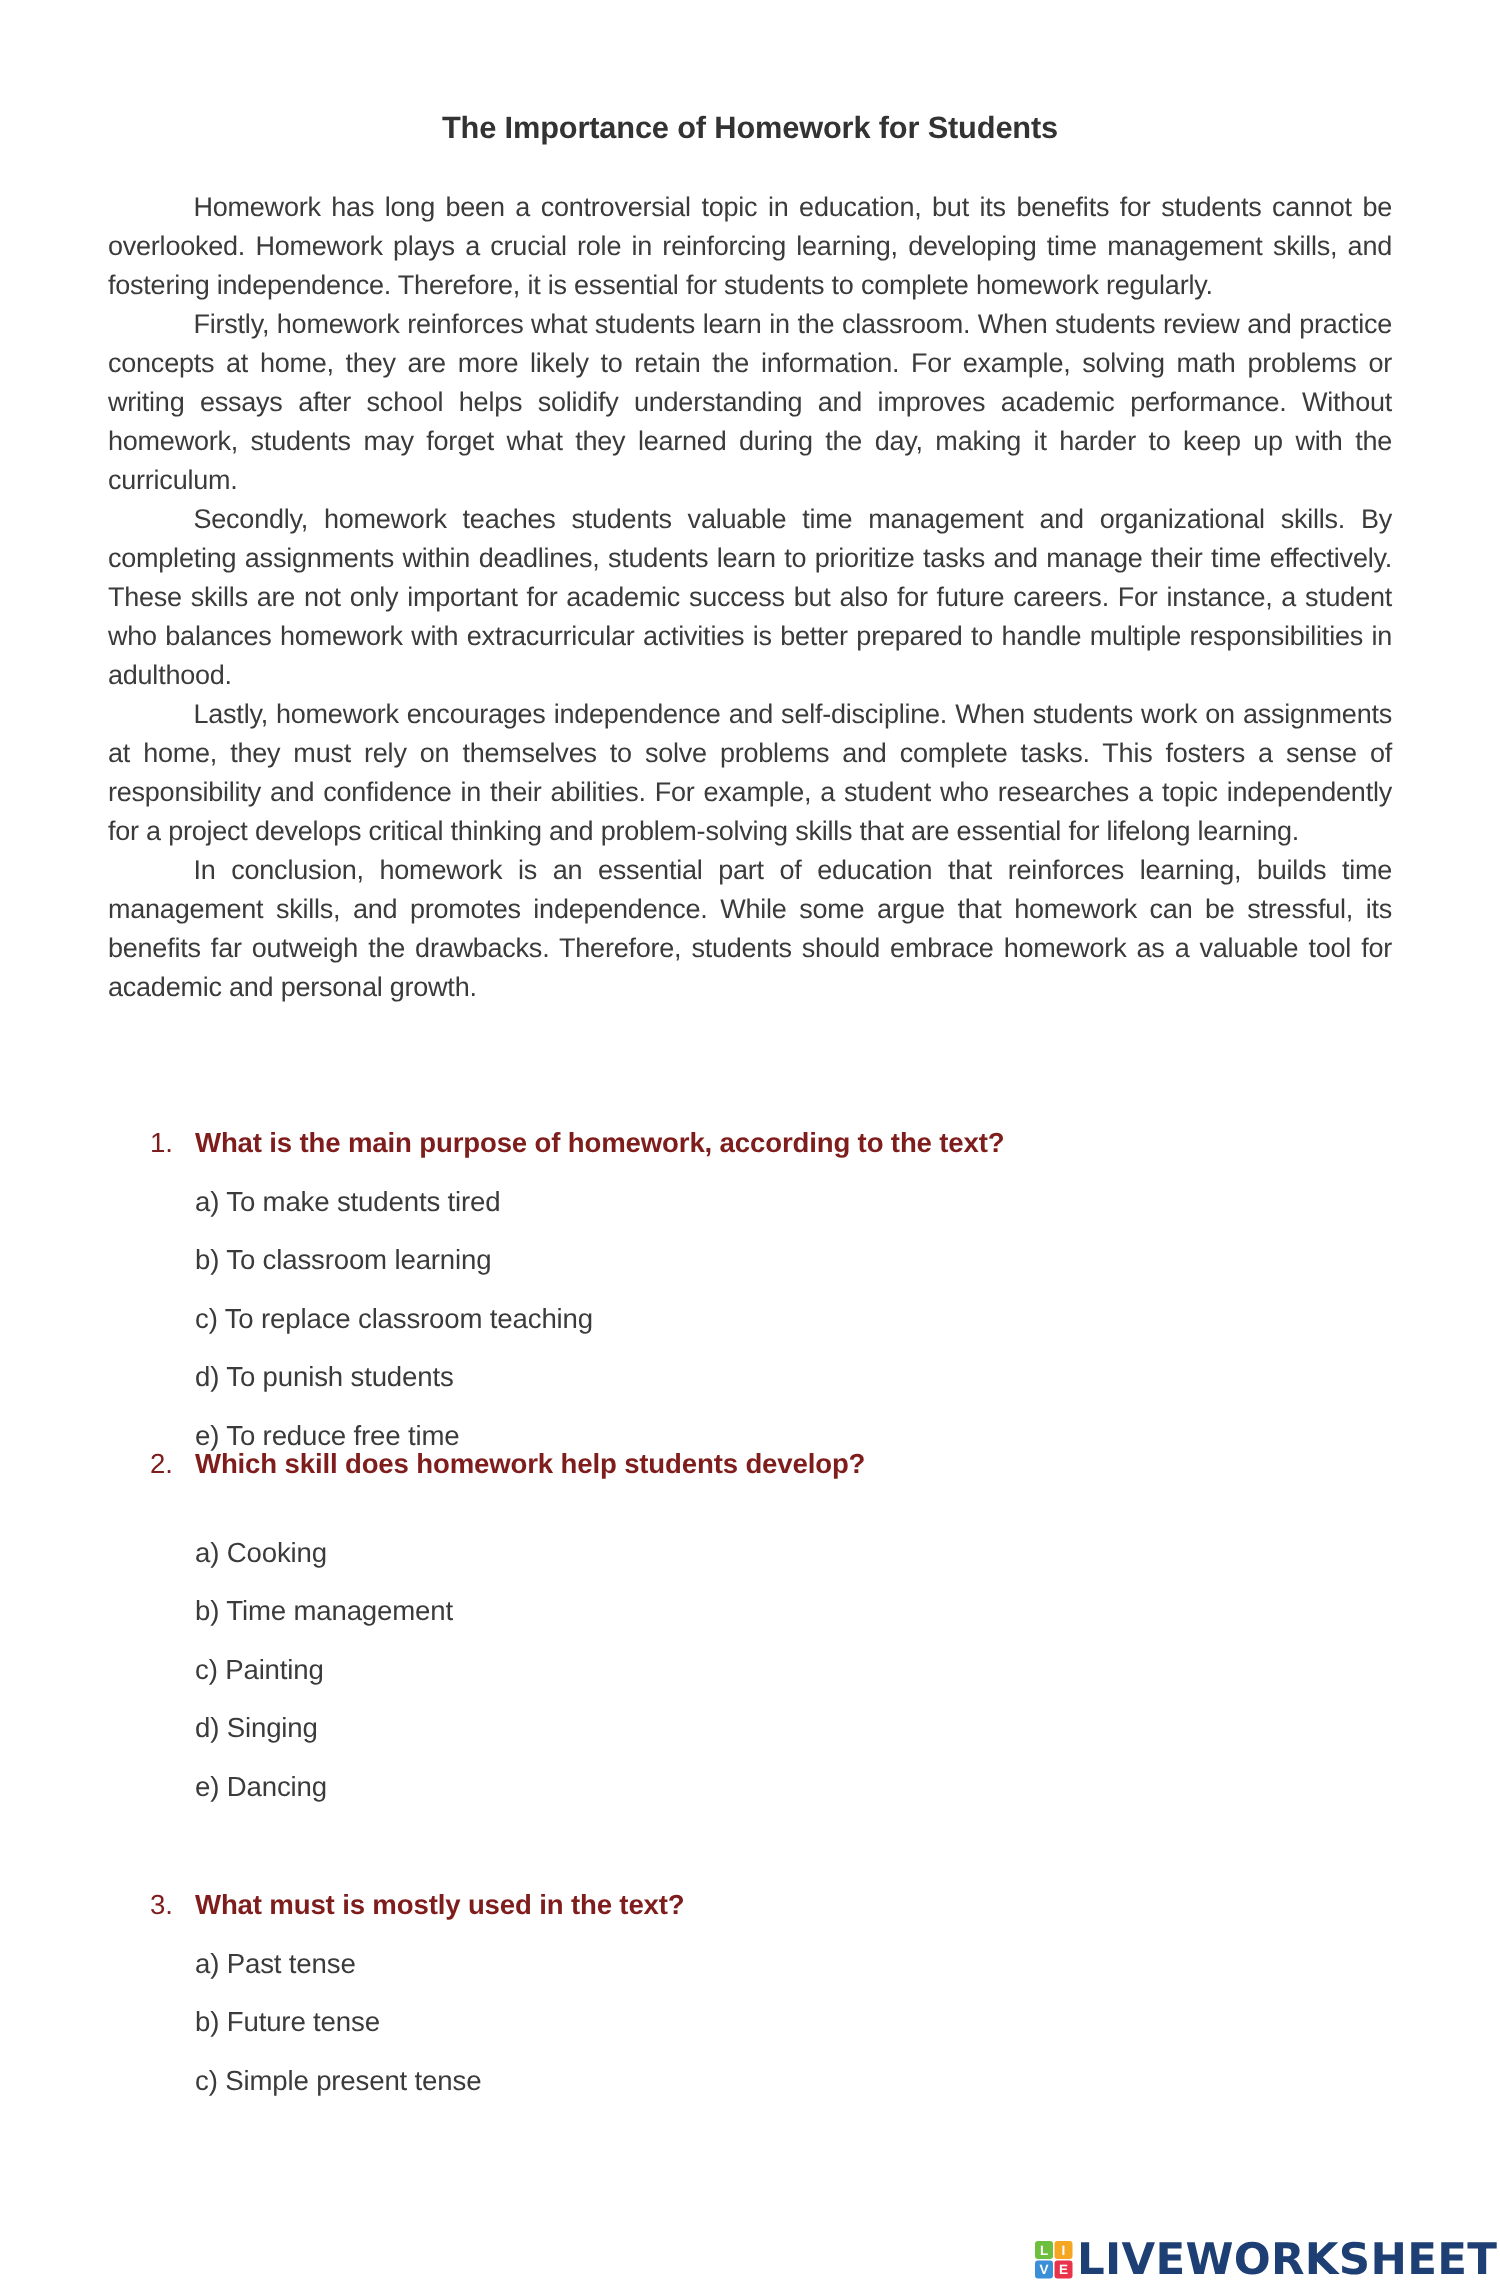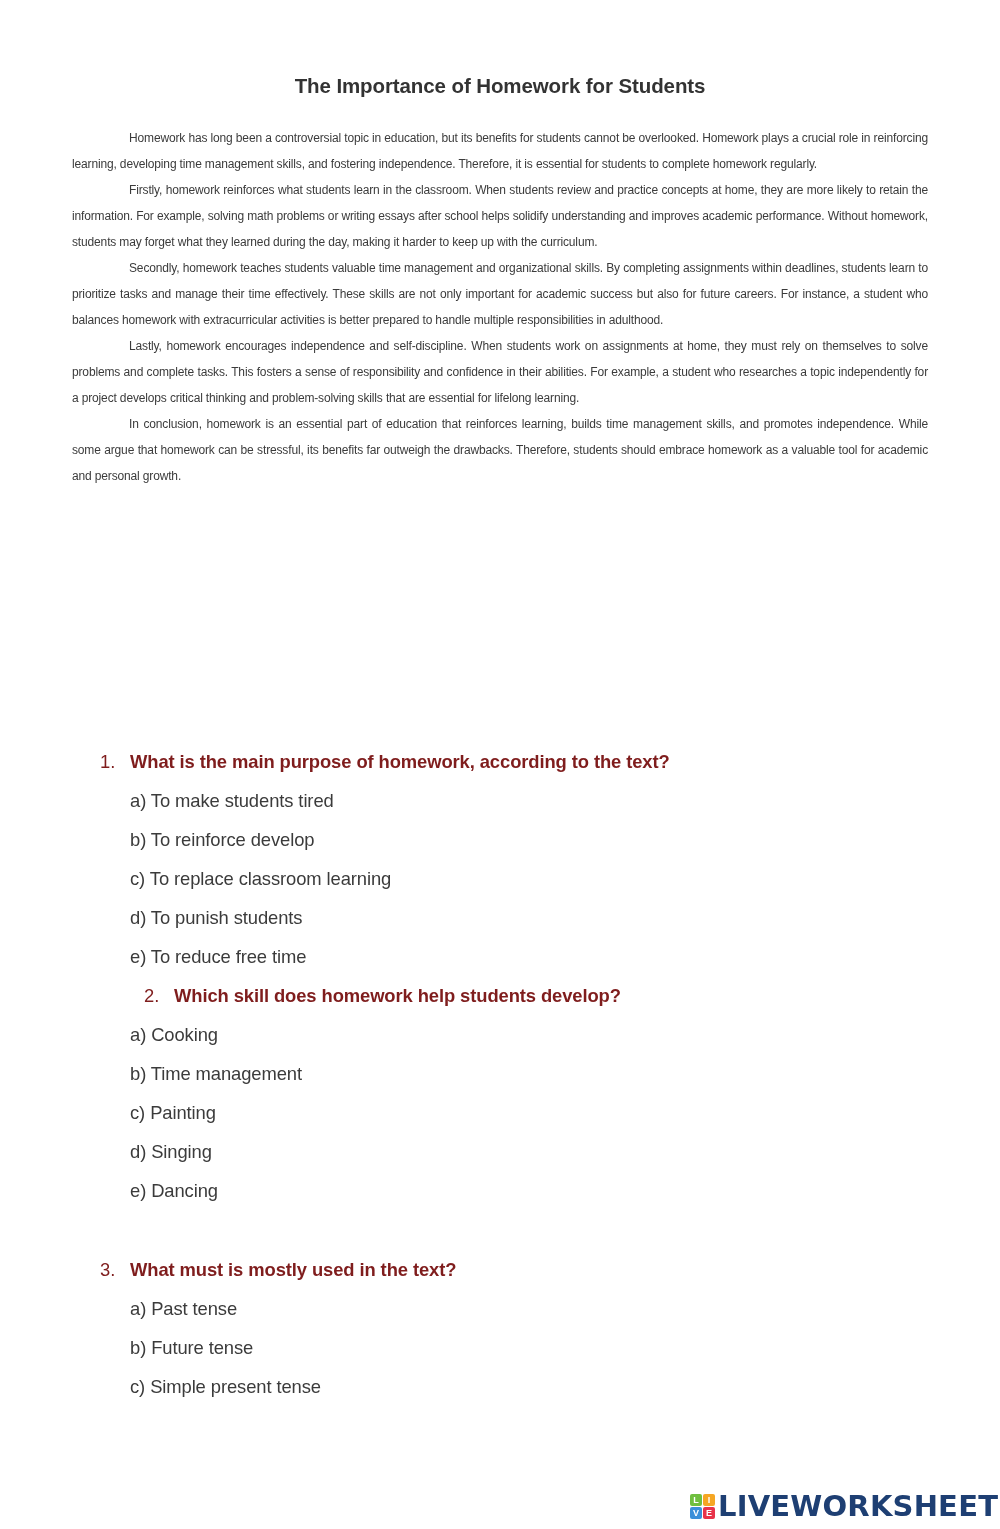--- a/index.html
+++ b/index.html
@@ -19,21 +19,21 @@
       font-weight: bold;
       font-size: 20.5px;
       color: #333;
       letter-spacing: -0.1px;
     }
     .essay {
       position: absolute;
       left: 72px;
       top: 125px;
       width: 856px;
-      font-size: 12px;
+      font-size: 18px;
       line-height: 26px;
       letter-spacing: -0.15px;
       color: #3b3b3b;
     }
     .essay p {
       margin: 0;
       text-align: justify;
       text-indent: 57px;
     }
     .questions {
@@ -107,26 +107,26 @@
     <p>Lastly, homework encourages independence and self-discipline. When students work on assignments at home, they must rely on themselves to solve problems and complete tasks. This fosters a sense of responsibility and confidence in their abilities. For example, a student who researches a topic independently for a project develops critical thinking and problem-solving skills that are essential for lifelong learning.</p>
     <p>In conclusion, homework is an essential part of education that reinforces learning, builds time management skills, and promotes independence. While some argue that homework can be stressful, its benefits far outweigh the drawbacks. Therefore, students should embrace homework as a valuable tool for academic and personal growth.</p>
   </div>
 
   <div class="questions">
 
     <div class="q-stem" style="top:751px;">
       <span class="q-num">1.</span><span>What is the main purpose of homework, according to the text?</span>
     </div>
     <div class="option" style="top:790px;">a) To make students tired</div>
-    <div class="option" style="top:829px;">b) To reinforce develop</div>
-    <div class="option" style="top:868px;">c) To replace classroom learning</div>
+    <div class="option" style="top:829px;">b) To classroom learning</div>
+    <div class="option" style="top:868px;">c) To replace classroom teaching</div>
     <div class="option" style="top:907px;">d) To punish students</div>
     <div class="option" style="top:946px;text-align:right;">e) To reduce free time</div>
 
-    <div class="q-stem" style="top:985px;margin-left:44px;">
+    <div class="q-stem" style="top:965px;">
       <span class="q-num">2.</span><span>Which skill does homework help students develop?</span>
     </div>
     <div class="option" style="top:1024px;">a) Cooking</div>
     <div class="option" style="top:1063px;">b) Time management</div>
     <div class="option" style="top:1102px;">c) Painting</div>
     <div class="option" style="top:1141px;">d) Singing</div>
     <div class="option" style="top:1180px;">e) Dancing</div>
 
     <div class="q-stem" style="top:1259px;">
       <span class="q-num">3.</span><span>What must is mostly used in the text?</span>

